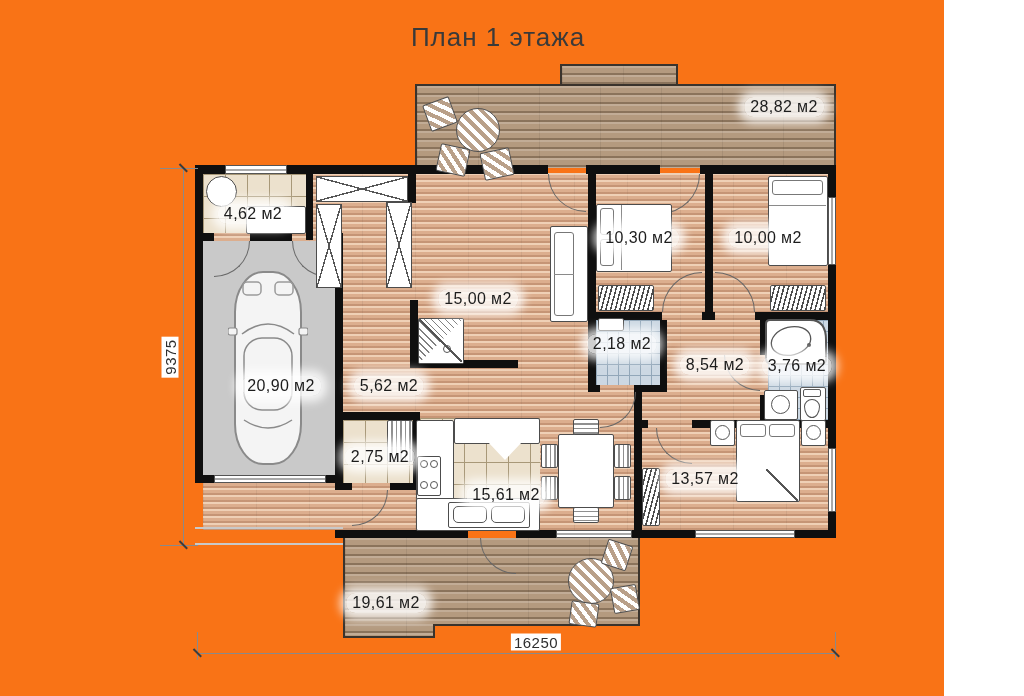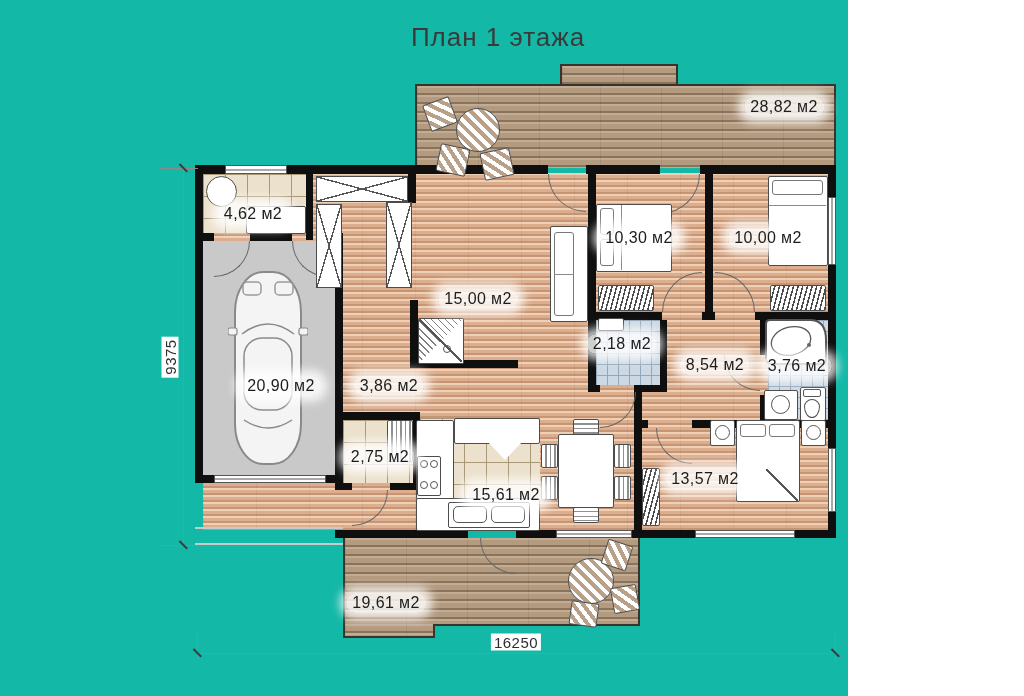--- a/index.html
+++ b/index.html
@@ -1,18 +1,18 @@
 <!DOCTYPE html>
 <html><head>
 <meta charset="utf-8">
 <style>
   *{box-sizing:border-box;margin:0;padding:0}
   html,body{background:#fff}
   body{font-family:"Liberation Sans",sans-serif}
-  #plan{position:relative;width:848px;height:696px;background:#14b8a6;overflow:hidden}
+  #plan{position:relative;width:944px;height:696px;background:#f97316;overflow:hidden}
   .w{position:absolute;background:#0f0f0f}
   .wood{position:absolute;background-color:#dcae8e;background-image:
     repeating-linear-gradient(180deg, rgba(255,236,214,.55) 0 2px, rgba(0,0,0,0) 2px 5px, rgba(140,84,55,.28) 5px 7px),
     repeating-linear-gradient(90deg, rgba(0,0,0,.06) 0 1px, rgba(0,0,0,0) 1px 53px)}
   .deck{position:absolute;background-color:#b49a7f;background-image:
     repeating-linear-gradient(180deg, rgba(255,255,255,.18) 0 2px, rgba(0,0,0,0) 2px 7px, rgba(60,42,24,.35) 7px 9px),
     repeating-linear-gradient(90deg, rgba(0,0,0,.07) 0 1px, rgba(0,0,0,0) 1px 61px);
     border:2px solid #3a332c}
   .tileB{position:absolute;background-color:#ece1cd;background-image:
     repeating-linear-gradient(90deg,#a89878 0 1px,transparent 1px 22px),
@@ -243,33 +243,33 @@
 
   <div class="lbl" style="left:784px;top:107px">28,82 м2</div>
   <div class="lbl" style="left:253px;top:214px">4,62 м2</div>
   <div class="lbl" style="left:639px;top:238px">10,30 м2</div>
   <div class="lbl" style="left:768px;top:238px">10,00 м2</div>
   <div class="lbl" style="left:478px;top:299px">15,00 м2</div>
   <div class="lbl" style="left:622px;top:344px">2,18 м2</div>
   <div class="lbl" style="left:715px;top:365px">8,54 м2</div>
   <div class="lbl" style="left:797px;top:366px">3,76 м2</div>
   <div class="lbl" style="left:281px;top:386px">20,90 м2</div>
-  <div class="lbl" style="left:389px;top:386px">3,86 м2</div>
+  <div class="lbl" style="left:389px;top:386px">5,62 м2</div>
   <div class="lbl" style="left:380px;top:457px">2,75 м2</div>
   <div class="lbl" style="left:506px;top:495px">15,61 м2</div>
   <div class="lbl" style="left:705px;top:479px">13,57 м2</div>
   <div class="lbl" style="left:386px;top:603px">19,61 м2</div>
 
   <div class="dimline" style="left:183px;top:168px;width:1px;height:378px"></div>
   <div class="dimline" style="left:160px;top:168px;width:38px;height:1px"></div>
   <div class="dimline" style="left:160px;top:545px;width:38px;height:1px"></div>
   <div class="dimtick" style="left:178px;top:167px"></div>
   <div class="dimtick" style="left:178px;top:544px"></div>
   <div class="dimtxt vert" style="left:170px;top:357px">9375</div>
 
   <div class="dimline" style="left:197px;top:653px;width:639px;height:1px"></div>
   <div class="dimline" style="left:197px;top:632px;width:1px;height:28px"></div>
   <div class="dimline" style="left:835px;top:632px;width:1px;height:28px"></div>
   <div class="dimtick" style="left:192px;top:652px"></div>
   <div class="dimtick" style="left:830px;top:652px"></div>
-  <div class="dimtxt" style="left:516px;top:642px">16250</div>
+  <div class="dimtxt" style="left:536px;top:642px">16250</div>
 
 </div>
 
 </body></html>

